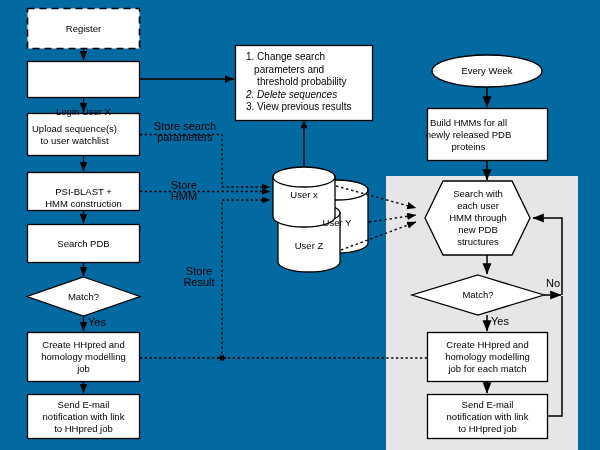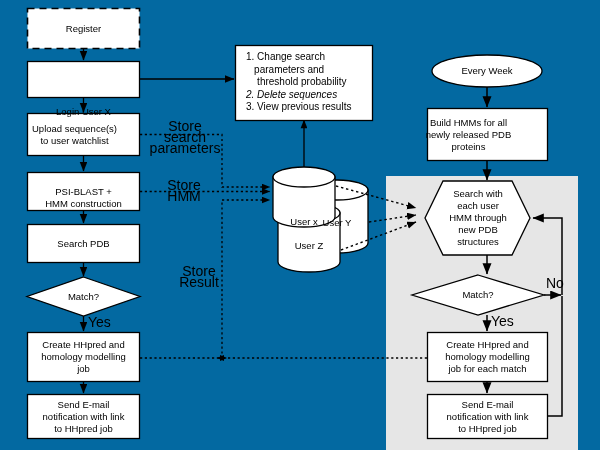--- a/index.html
+++ b/index.html
@@ -31,21 +31,21 @@
     font-family: "Liberation Sans", sans-serif;
     font-size: 9.5px;
     line-height: 12px;
     color: #000000;
     white-space: pre-line;
     pointer-events: none;
   }
   .edge-label {
     position: absolute;
     font-family: "Liberation Sans", sans-serif;
-    font-size: 14px;
+    font-size: 11px;
     line-height: 11px;
     color: #000000;
     text-align: center;
     white-space: pre-line;
     pointer-events: none;
   }
   .list-label {
     position: absolute;
     font-family: "Liberation Sans", sans-serif;
     font-size: 10px;
@@ -178,21 +178,21 @@
   <div class="node-label" style="left:27px;top:394px;width:113px;height:45px;">Send E-mail
 notification with link
 to HHpred job</div>
 
   <div class="list-label" style="left:246px;top:51px;">1. Change search</div>
   <div class="list-label" style="left:243px;top:63.5px;">    parameters and</div>
   <div class="list-label" style="left:246px;top:76px;">    threshold probability</div>
   <div class="list-label" style="left:246px;top:88.5px;font-style:italic;">2. Delete sequences</div>
   <div class="list-label" style="left:246px;top:101px;">3. View previous results</div>
 
-  <div class="node-label" style="left:273px;top:188px;width:62px;height:14px;margin-top:27px;">User x</div>
+  <div class="node-label" style="left:273px;top:188px;width:62px;height:14px;">User x</div>
   <div class="node-label" style="left:306px;top:216px;width:62px;height:14px;">User Y</div>
   <div class="node-label" style="left:278px;top:239px;width:62px;height:14px;">User Z</div>
 
   <div class="node-label" style="left:432px;top:64px;width:110px;height:14px;">Every Week</div>
 
   <div class="node-label" style="left:408px;top:108px;width:121px;height:53px;">Build HMMs for all
 newly released PDB
 proteins</div>
 
   <div class="node-label" style="left:425px;top:182px;width:106px;height:72px;">Search with

